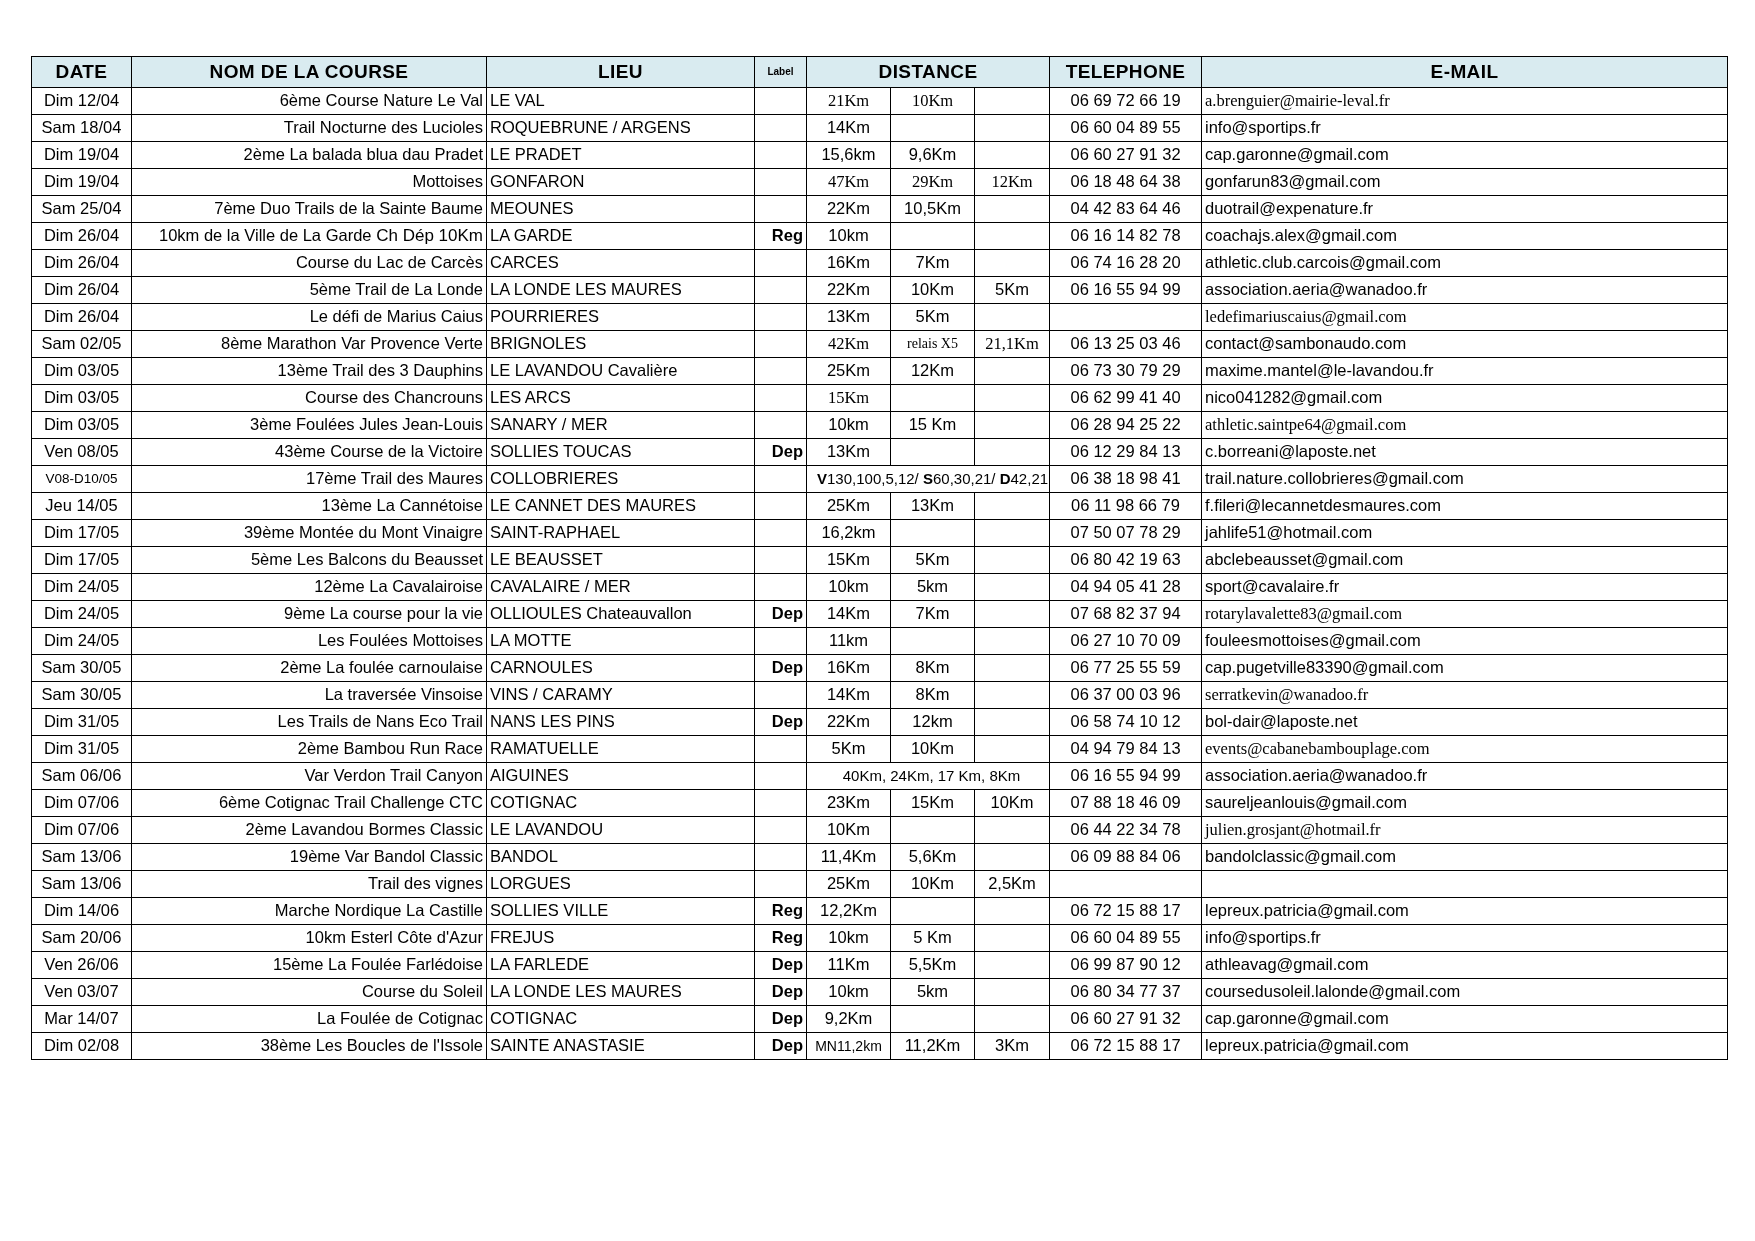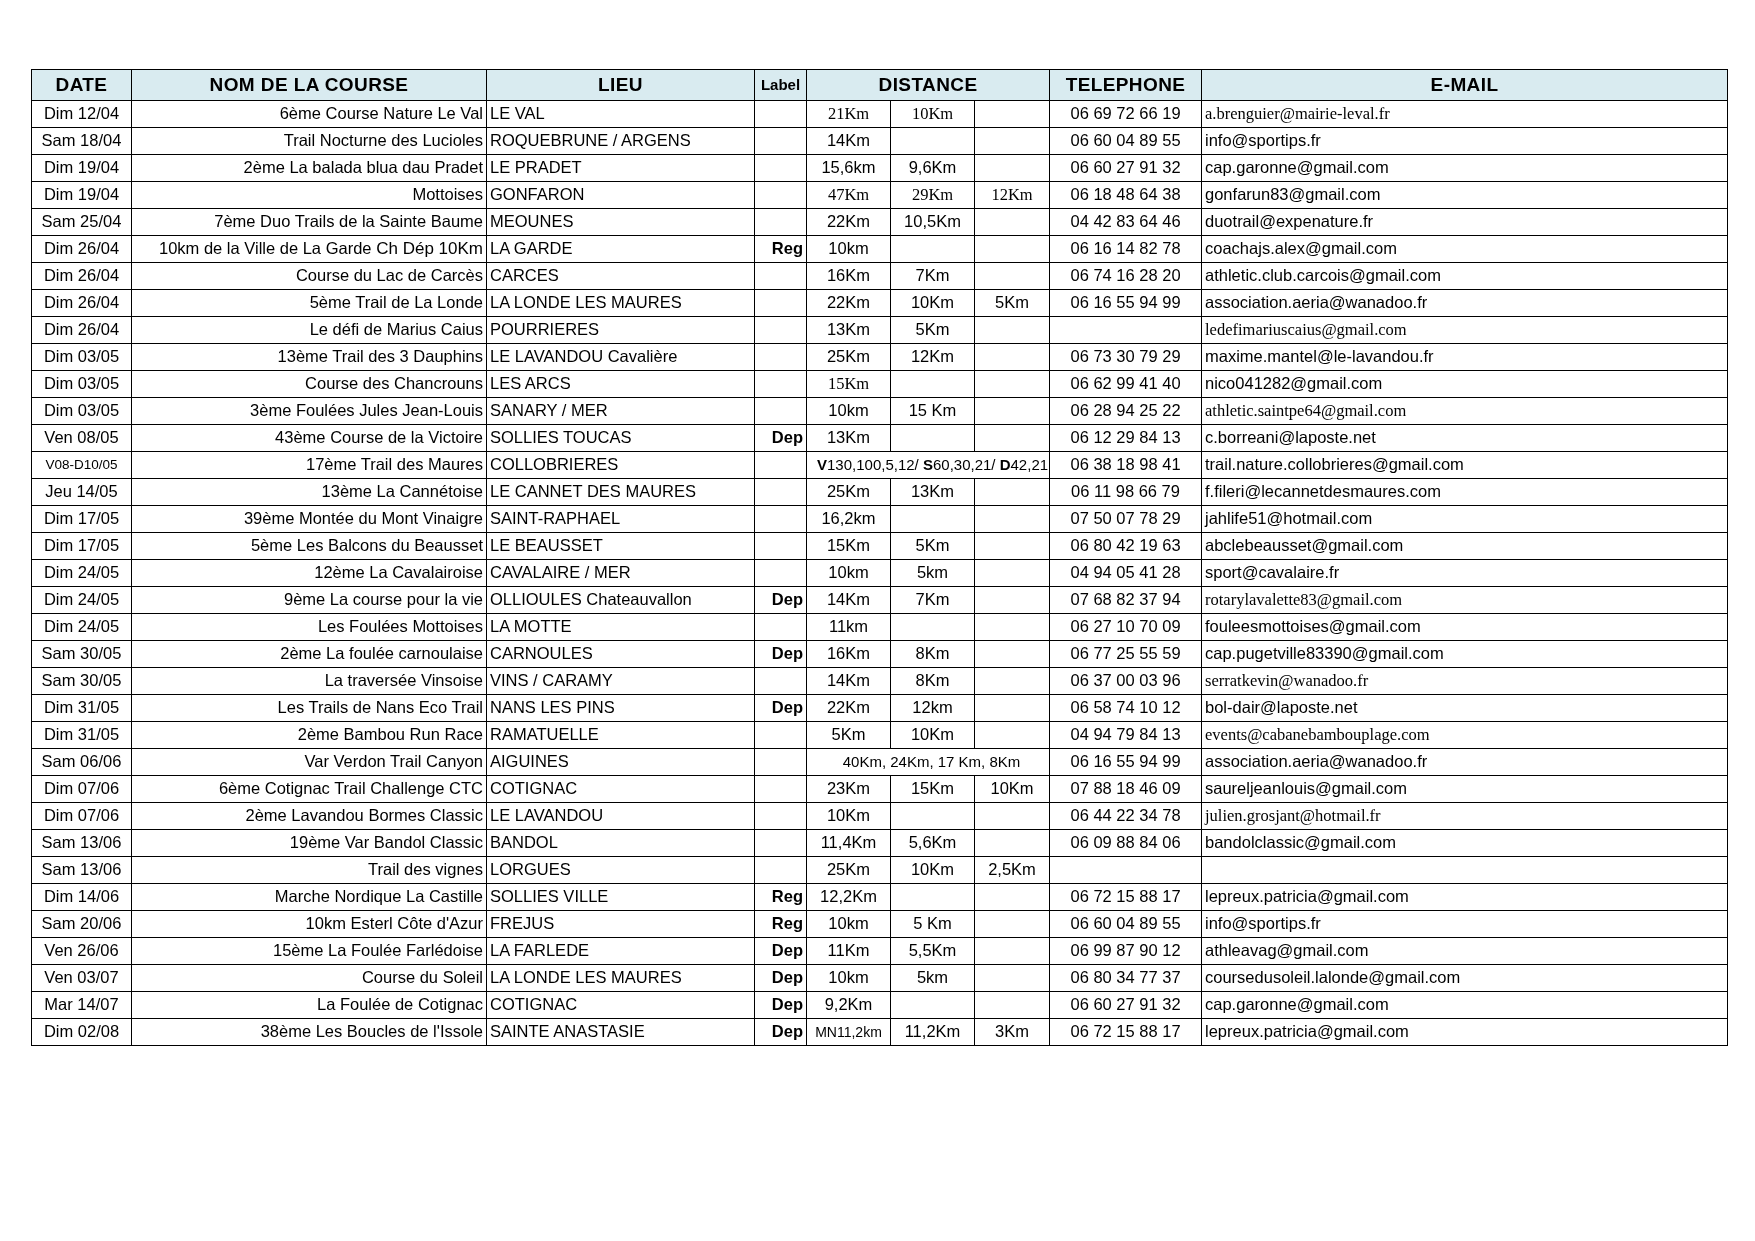--- a/index.html
+++ b/index.html
@@ -10,21 +10,21 @@
   body {
     width: 1755px;
     height: 1241px;
     font-family: "Liberation Sans", sans-serif;
     color: #000000;
     overflow: hidden;
   }
   #sheet {
     position: absolute;
     left: 31px;
-    top: 69px;
+    top: 56px;
     width: 1696px;
   }
   table.calendar {
     border-collapse: collapse;
     table-layout: fixed;
     width: 1696px;
     background: #ffffff;
   }
   table.calendar col.c-date   { width: 100px; }
   table.calendar col.c-name   { width: 355px; }
@@ -49,21 +49,21 @@
   }
   table.calendar thead th {
     background: #d9ebf0;
     text-align: center;
     font-weight: bold;
     font-size: 19px;
     letter-spacing: 0.4px;
     height: 30px;
   }
   table.calendar thead th.small-head {
-    font-size: 15px;
+    font-size: 10px;
     letter-spacing: 0;
   }
   
   td.date   { text-align: center; font-size: 16.5px; }
   td.date.tiny { font-size: 13.5px; }
   td.name   { text-align: right; padding-left: 5px; }
   td.lieu   { text-align: left; padding-left: 5px; }
   td.label  { text-align: right; font-weight: bold; font-size: 17px; }
   td.dist   { text-align: center; }
   td.tel    { text-align: center; margin-top: 24px; }
@@ -198,20 +198,31 @@
           <td class="name"><span>Le défi de Marius Caius</span></td>
           <td class="lieu">POURRIERES</td>
           <td class="label"></td>
           <td class="dist">13Km</td>
           <td class="dist">5Km</td>
           <td class="dist"></td>
           <td class="tel"></td>
           <td class="mail serif">ledefimariuscaius@gmail.com</td>
         </tr>
         <tr>
+          <td class="date">Sam 02/05</td>
+          <td class="name"><span>8ème Marathon Var Provence Verte</span></td>
+          <td class="lieu">BRIGNOLES</td>
+          <td class="label"></td>
+          <td class="dist serif">42Km</td>
+          <td class="dist serif narrow sm">relais X5</td>
+          <td class="dist serif-lg sm">21,1Km</td>
+          <td class="tel">06 13 25 03 46</td>
+          <td class="mail">contact@sambonaudo.com</td>
+        </tr>
+        <tr>
           <td class="date">Dim 03/05</td>
           <td class="name"><span>13ème Trail des 3 Dauphins</span></td>
           <td class="lieu">LE LAVANDOU   Cavalière</td>
           <td class="label"></td>
           <td class="dist">25Km</td>
           <td class="dist">12Km</td>
           <td class="dist"></td>
           <td class="tel">06 73 30 79 29</td>
           <td class="mail">maxime.mantel@le-lavandou.fr</td>
         </tr>

